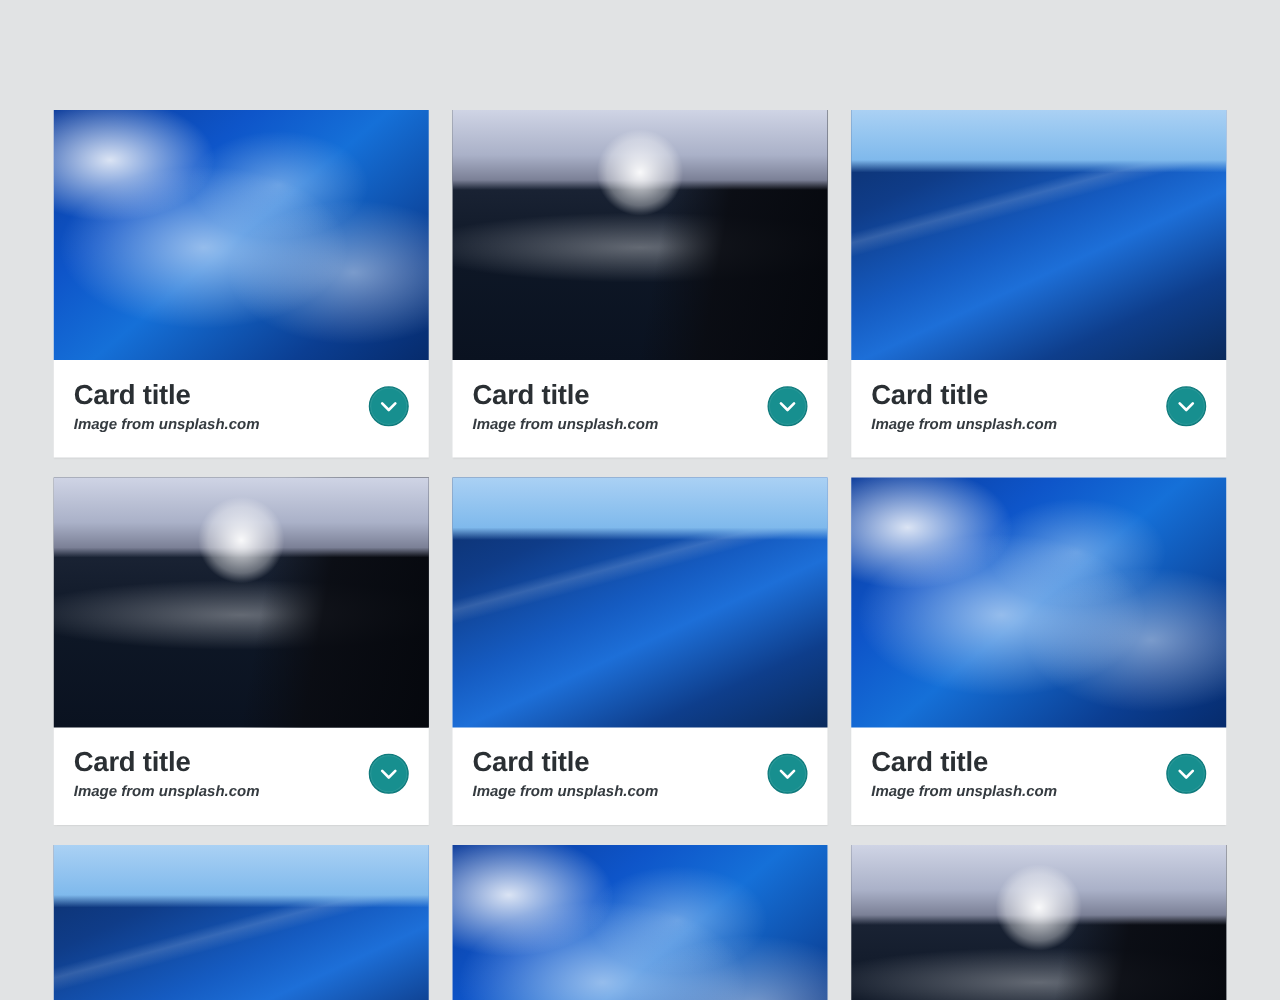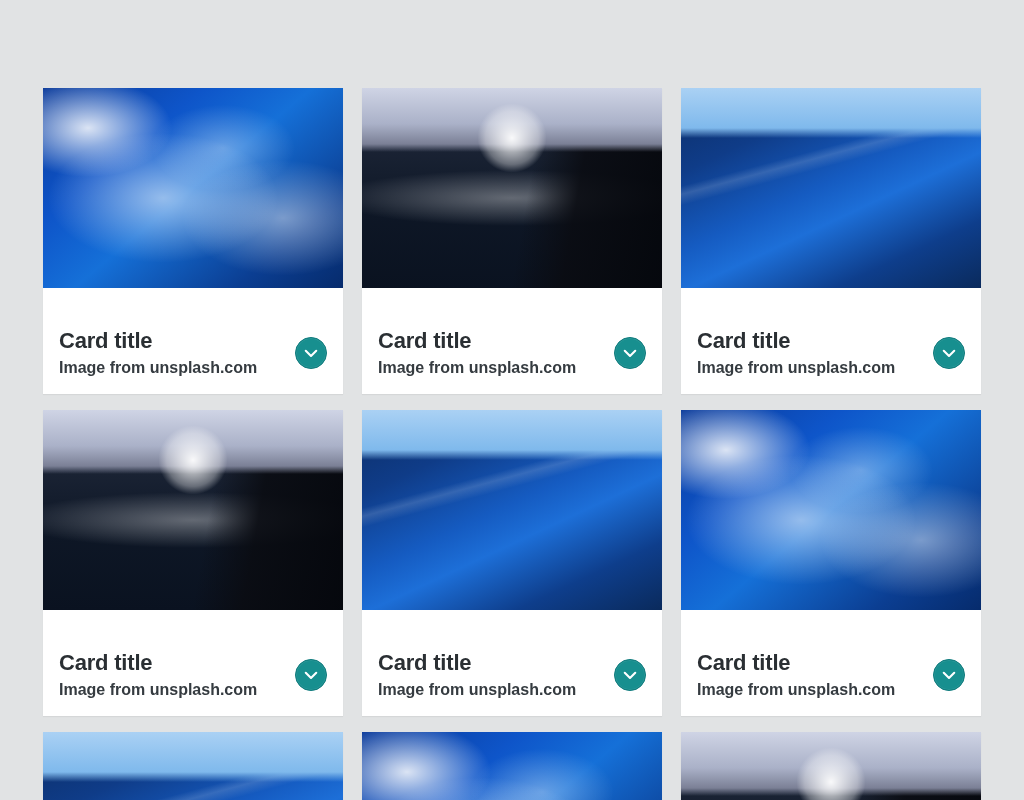--- a/index.html
+++ b/index.html
@@ -51,29 +51,29 @@
       linear-gradient(180deg,#1a2334 30%,#0e1726 60%,#0a1220 100%);
   }
   .ocean-wave{
     background:
       linear-gradient(180deg,#aad1f4 0%, #7fb9ec 20%, rgba(0,0,0,0) 25%),
       linear-gradient(165deg, rgba(255,255,255,0) 35%, rgba(255,255,255,.15) 38%, rgba(255,255,255,0) 42%),
       linear-gradient(155deg,#0c2d66 0%, #0f3c88 25%, #155bc1 48%, #1d6fd8 60%, #0e3e8c 80%, #0a2a5c 100%);
   }
   .meta{
     display:flex;align-items:center;justify-content:space-between;
-    padding:10px 16px 14px 16px;gap:10px;min-height:54px;margin-top:28px;
+    padding:10px 16px 14px 16px;gap:10px;min-height:54px;
   }
   .meta-text{display:flex;flex-direction:column;gap:2px;min-width:0;}
   .title{
     font-weight:700;font-size:22px;line-height:1.25;letter-spacing:-.2px;
     color:var(--title);
   }
   .subtitle{
-    font-weight:600;font-size:16px;line-height:1.4;color:var(--sub);
+    font-weight:600;font-size:12px;line-height:1.4;color:var(--sub);font-style:italic;
   }
   .expand-btn{
     width:32px;height:32px;border-radius:50%;
     border:1px solid var(--accent-border);
     background:var(--accent);
     display:flex;align-items:center;justify-content:center;
     cursor:pointer;flex:0 0 auto;
     box-shadow:inset 0 0 0 1px rgba(255,255,255,.08);
   }
   .expand-btn svg{display:block;}

